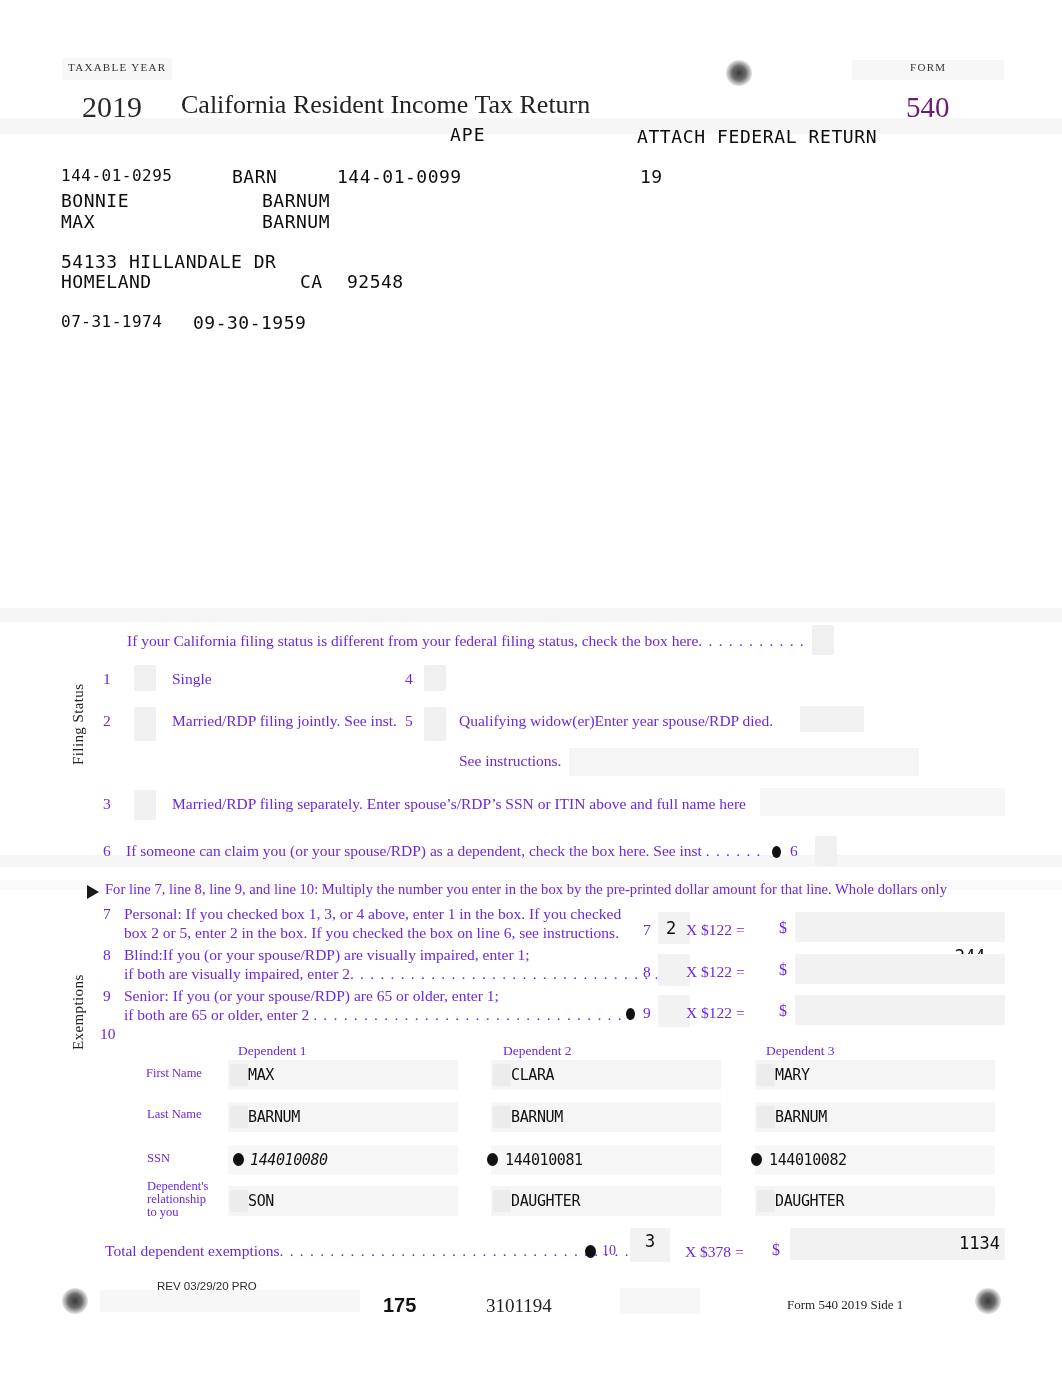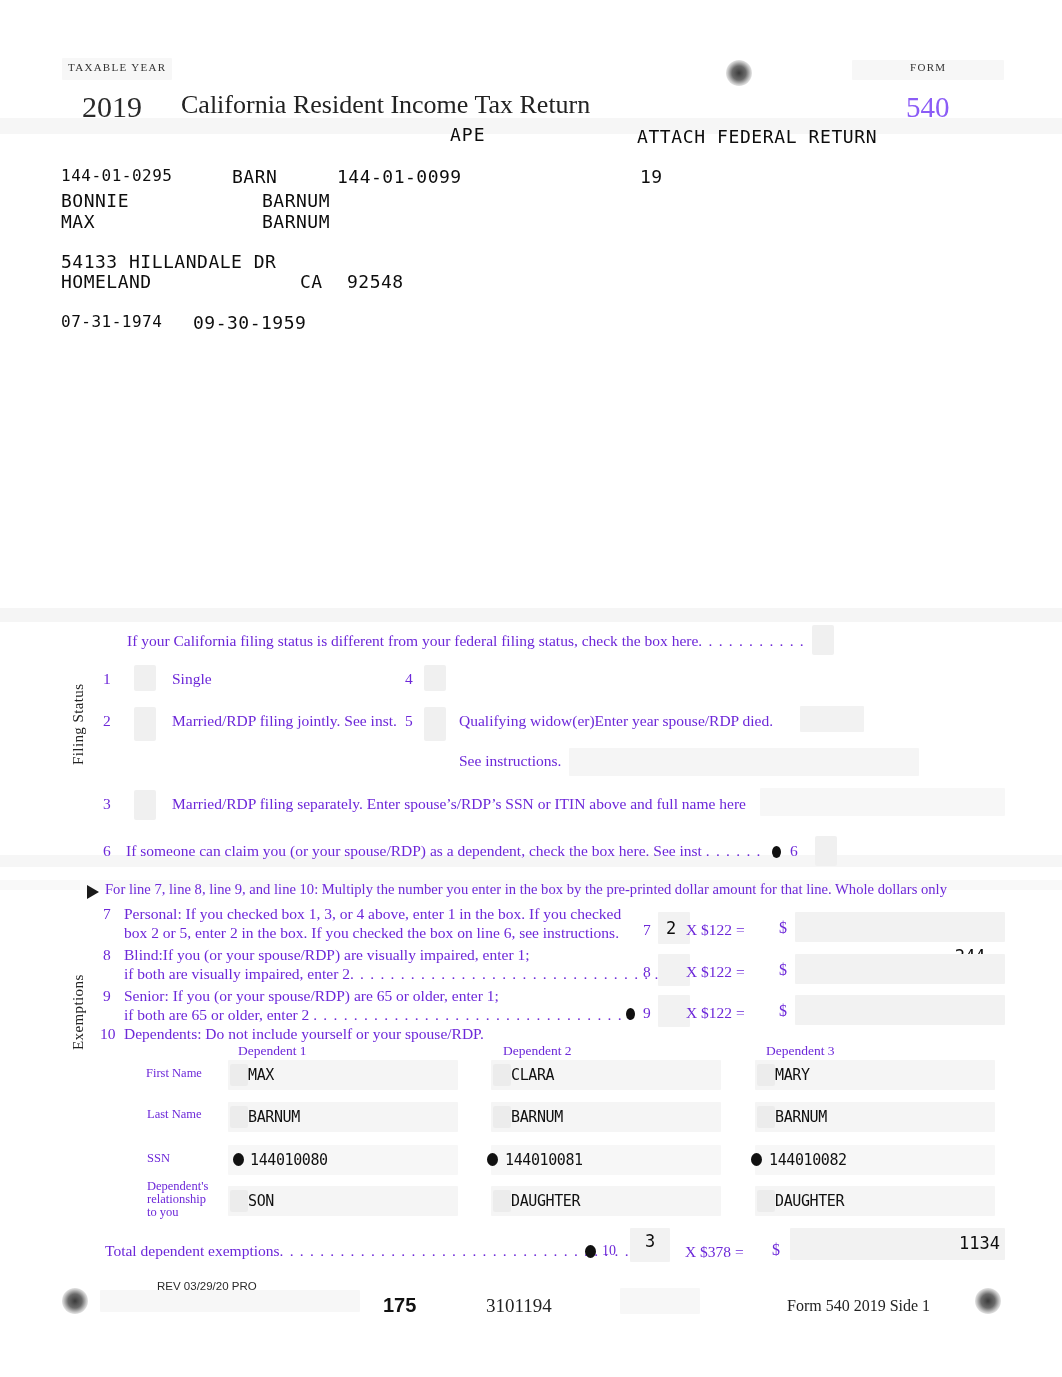--- a/index.html
+++ b/index.html
@@ -65,21 +65,21 @@
   <div class="abs pf" style="left:68px;top:61px;font-size:11px;letter-spacing:1.3px;color:#333;">TAXABLE YEAR</div>
 
   <div class="abs pf" style="left:82px;top:90px;font-size:30px;color:#2a2a2a;">2019</div>
 
   <div class="abs pf" style="left:181px;top:90px;font-size:26px;color:#222;text-align:right;">California Resident Income Tax Return</div>
 
   <div class="regmark" style="left:726px;top:60px;"></div>
 
   <div class="fld softer" style="left:852px;top:60px;width:152px;height:20px;"></div>
   <div class="abs pf" style="left:910px;top:61px;font-size:11px;letter-spacing:1.3px;color:#333;">FORM</div>
-  <div class="abs pf" style="left:906px;top:91px;font-size:29px;color:#8b5cf6;">540</div>
+  <div class="abs pf" style="left:906px;top:91px;font-size:29px;color:#701a75;">540</div>
 
   <div class="abs typed" style="left:450px;top:124px;font-size:18px;letter-spacing:1px;">APE</div>
 
   <div class="abs typed" style="left:637px;top:126px;font-size:18px;letter-spacing:.6px;">ATTACH FEDERAL RETURN</div>
 
   <div class="abs typed" style="left:61px;top:166px;font-size:16px;letter-spacing:.5px;">144-01-0295</div>
   <div class="abs typed" style="left:232px;top:166px;font-size:18px;letter-spacing:.5px;">BARN</div>
   <div class="abs typed" style="left:337px;top:166px;font-size:18px;letter-spacing:.5px;">144-01-0099</div>
   <div class="abs typed" style="left:640px;top:166px;font-size:18px;letter-spacing:.5px;">19</div>
 
@@ -177,21 +177,20 @@
   <div class="bullet" style="left:626px;top:1008px;"></div>
   <div class="abs pf" style="left:643px;top:1004px;font-size:15.5px;">9</div>
   <div class="fld" style="left:658px;top:995px;width:32px;height:32px;"></div>
   <div class="abs typed" style="left:666px;top:1001px;font-size:17px;"></div>
   <div class="abs pf" style="left:686px;top:1004px;font-size:15.5px;">X $122 =</div>
   <div class="abs pf" style="left:779px;top:1002px;font-size:16px;">$</div>
   <div class="fld" style="left:795px;top:995px;width:210px;height:30px;"></div>
   <div class="abs typed" style="left:940px;top:1001px;font-size:17px;text-align:right;width:60px;"></div>
 
   <div class="abs pf" style="left:100px;top:1025px;font-size:15.5px;">10</div>
-  <div class="abs pf" style="left:124px;top:1025px;font-size:15.5px;">Dependents: Do not include yourself or your spouse/RDP.</div>
 
   <div class="abs pf" style="left:238px;top:1043px;font-size:13.5px;">Dependent 1</div>
   <div class="abs pf" style="left:503px;top:1043px;font-size:13.5px;">Dependent 2</div>
   <div class="abs pf" style="left:766px;top:1043px;font-size:13.5px;">Dependent 3</div>
 
   <div class="abs pf" style="left:146px;top:1066px;font-size:12.5px;">First Name</div>
 
   <div class="abs pf" style="left:147px;top:1107px;font-size:12.5px;">Last Name</div>
 
   <div class="abs pf" style="left:147px;top:1151px;font-size:12.5px;">SSN</div>
@@ -203,21 +202,21 @@
   <div class="fld soft" style="left:228px;top:1060px;width:230px;height:30px;"></div>
   <div class="cbox sm" style="left:230px;top:1064px;height:22px;background:#ececec;"></div>
   <div class="abs dep" style="left:248px;top:1066px;">MAX</div>
 
   <div class="fld soft" style="left:228px;top:1102px;width:230px;height:30px;"></div>
   <div class="cbox sm" style="left:230px;top:1106px;height:22px;background:#ececec;"></div>
   <div class="abs dep" style="left:248px;top:1108px;">BARNUM</div>
 
   <div class="fld softer" style="left:228px;top:1145px;width:230px;height:30px;"></div>
   <div class="bullet" style="left:233px;top:1153px;width:11px;height:13px;"></div>
-  <div class="abs dep" style="left:250px;top:1151px;">144010080</div>
+  <div class="abs dep" style="left:250px;top:1151px;font-style:italic;">144010080</div>
 
   <div class="fld soft" style="left:228px;top:1186px;width:230px;height:30px;"></div>
   <div class="cbox sm" style="left:230px;top:1190px;height:22px;background:#ececec;"></div>
   <div class="abs dep" style="left:248px;top:1192px;">SON</div>
 
   <div class="fld soft" style="left:491px;top:1060px;width:230px;height:30px;"></div>
   <div class="cbox sm" style="left:493px;top:1064px;height:22px;background:#ececec;"></div>
   <div class="abs dep" style="left:511px;top:1066px;">CLARA</div>
 
   <div class="fld soft" style="left:491px;top:1102px;width:230px;height:30px;"></div>
@@ -263,15 +262,15 @@
   <div class="regmark" style="left:62px;top:1288px;"></div>
   <div class="regmark" style="left:975px;top:1288px;"></div>
 
   <div class="abs sans" style="left:157px;top:1280px;font-size:11.5px;color:#2a2a2a;">REV 03/29/20 PRO</div>
 
   <div class="fld softer" style="left:100px;top:1290px;width:260px;height:22px;"></div>
   <div class="fld softer" style="left:620px;top:1288px;width:80px;height:26px;"></div>
 
   <div class="abs sans" style="left:383px;top:1294px;font-size:20px;font-weight:bold;color:#111;">175</div>
   <div class="abs pf" style="left:486px;top:1295px;font-size:19px;color:#222;">3101194</div>
-  <div class="abs pf" style="left:787px;top:1297px;font-size:16px;color:#222;">Form 540 2019 Side 1</div>
+  <div class="abs pf" style="left:787px;top:1297px;font-size:13px;color:#222;">Form 540 2019 Side 1</div>
 
 </div>
 
 </body></html>

